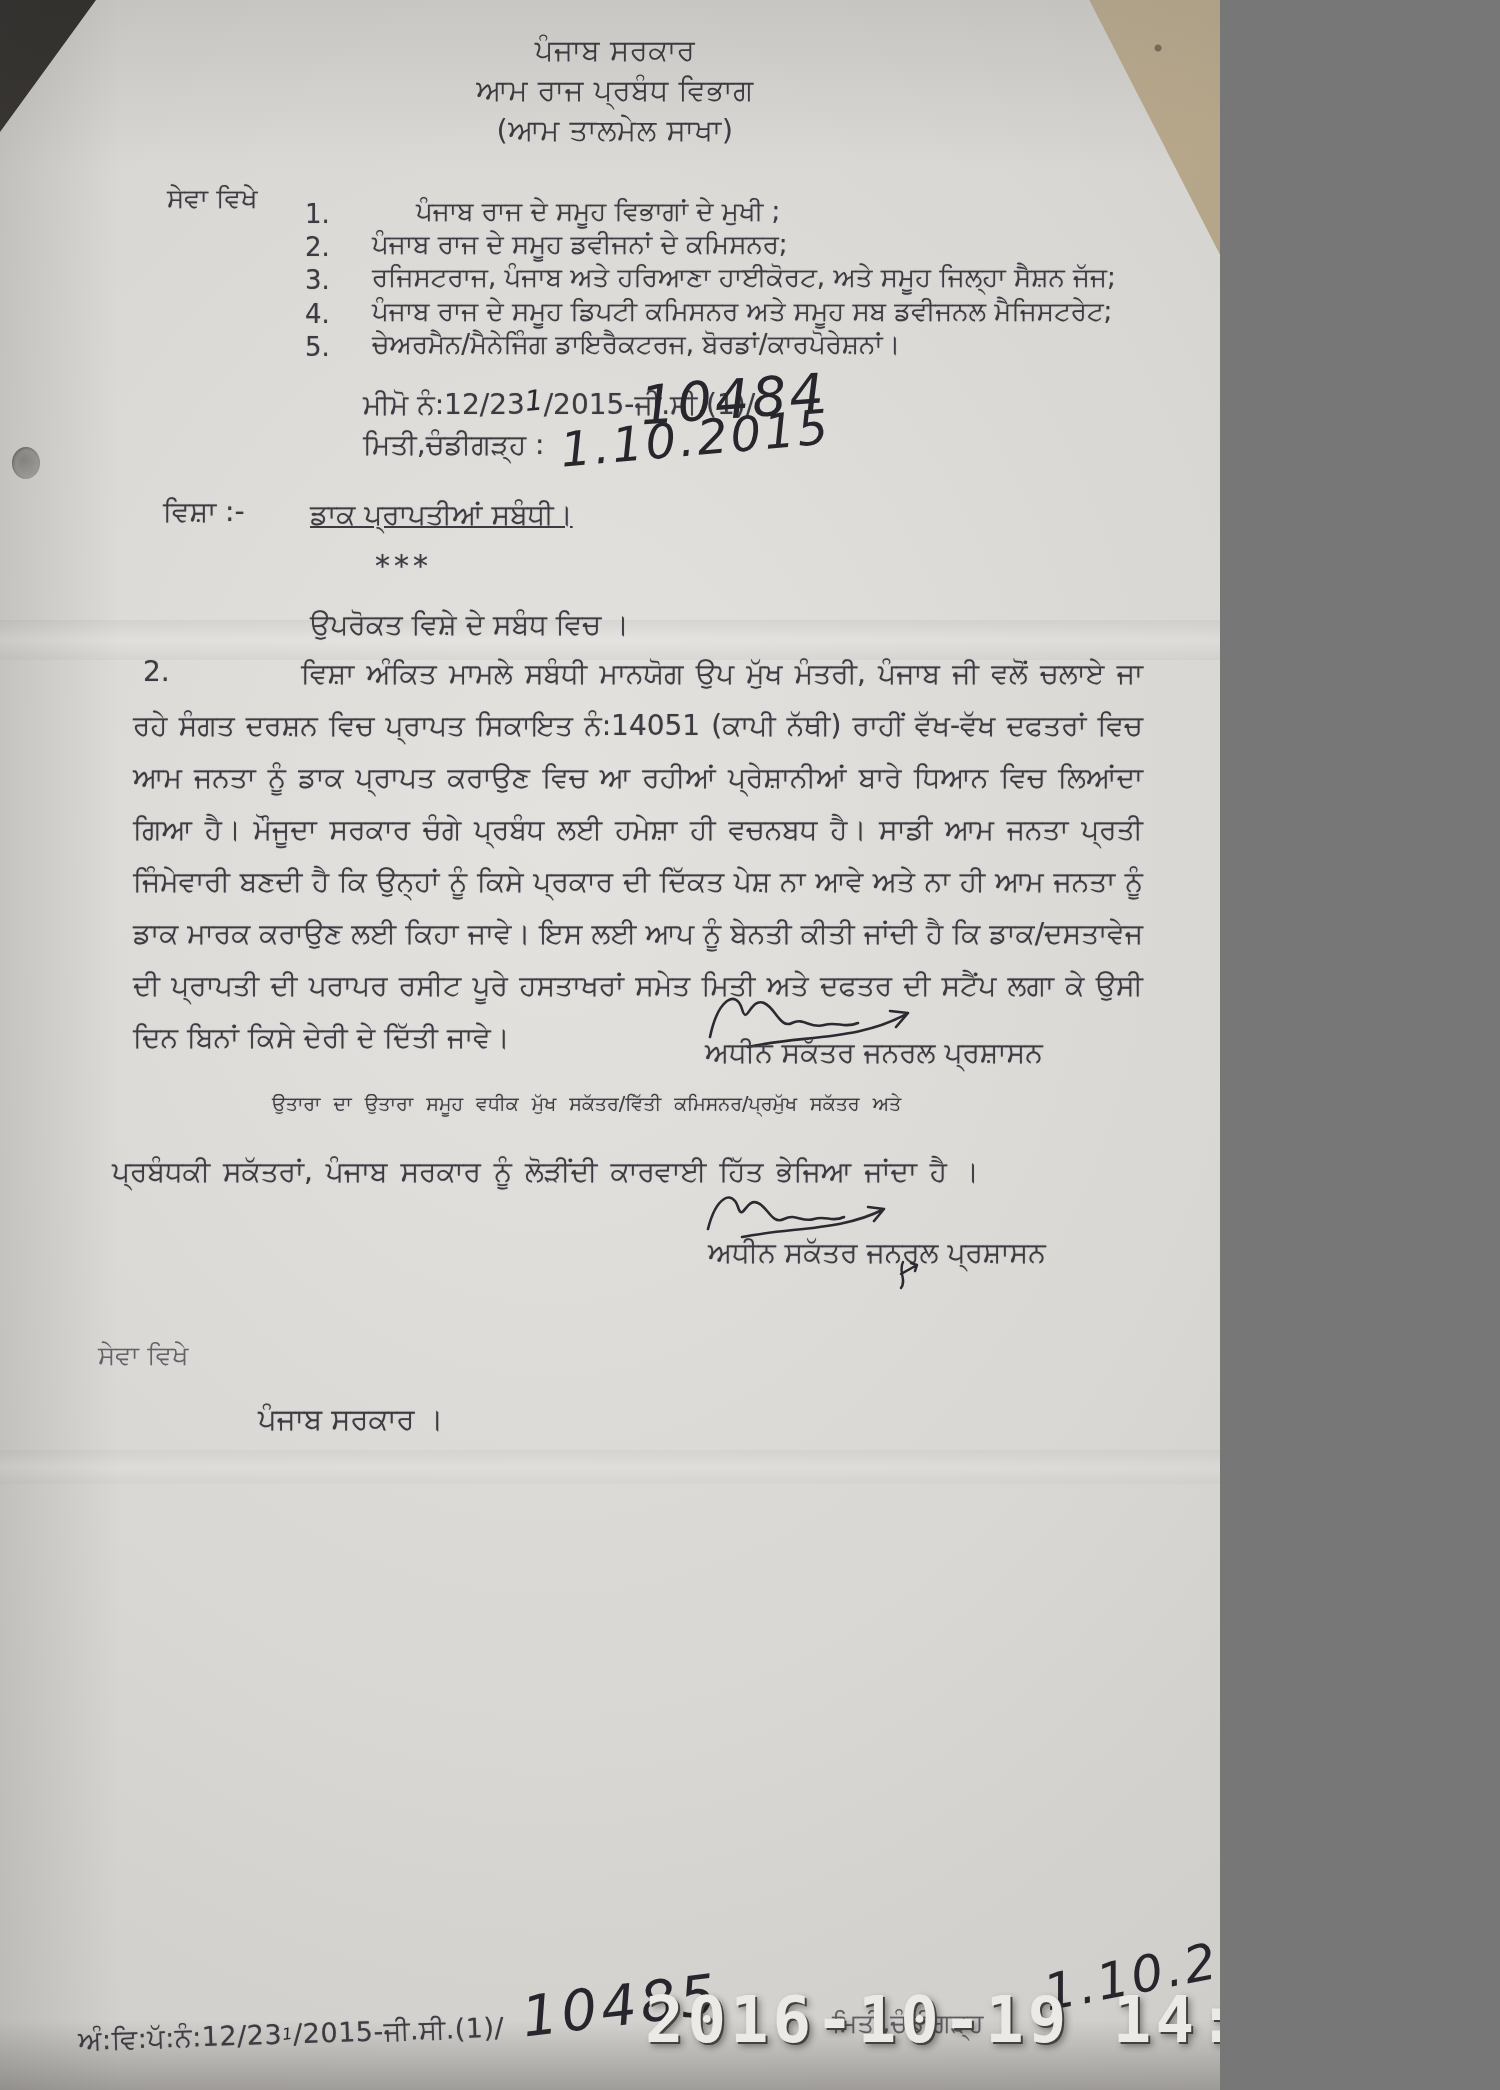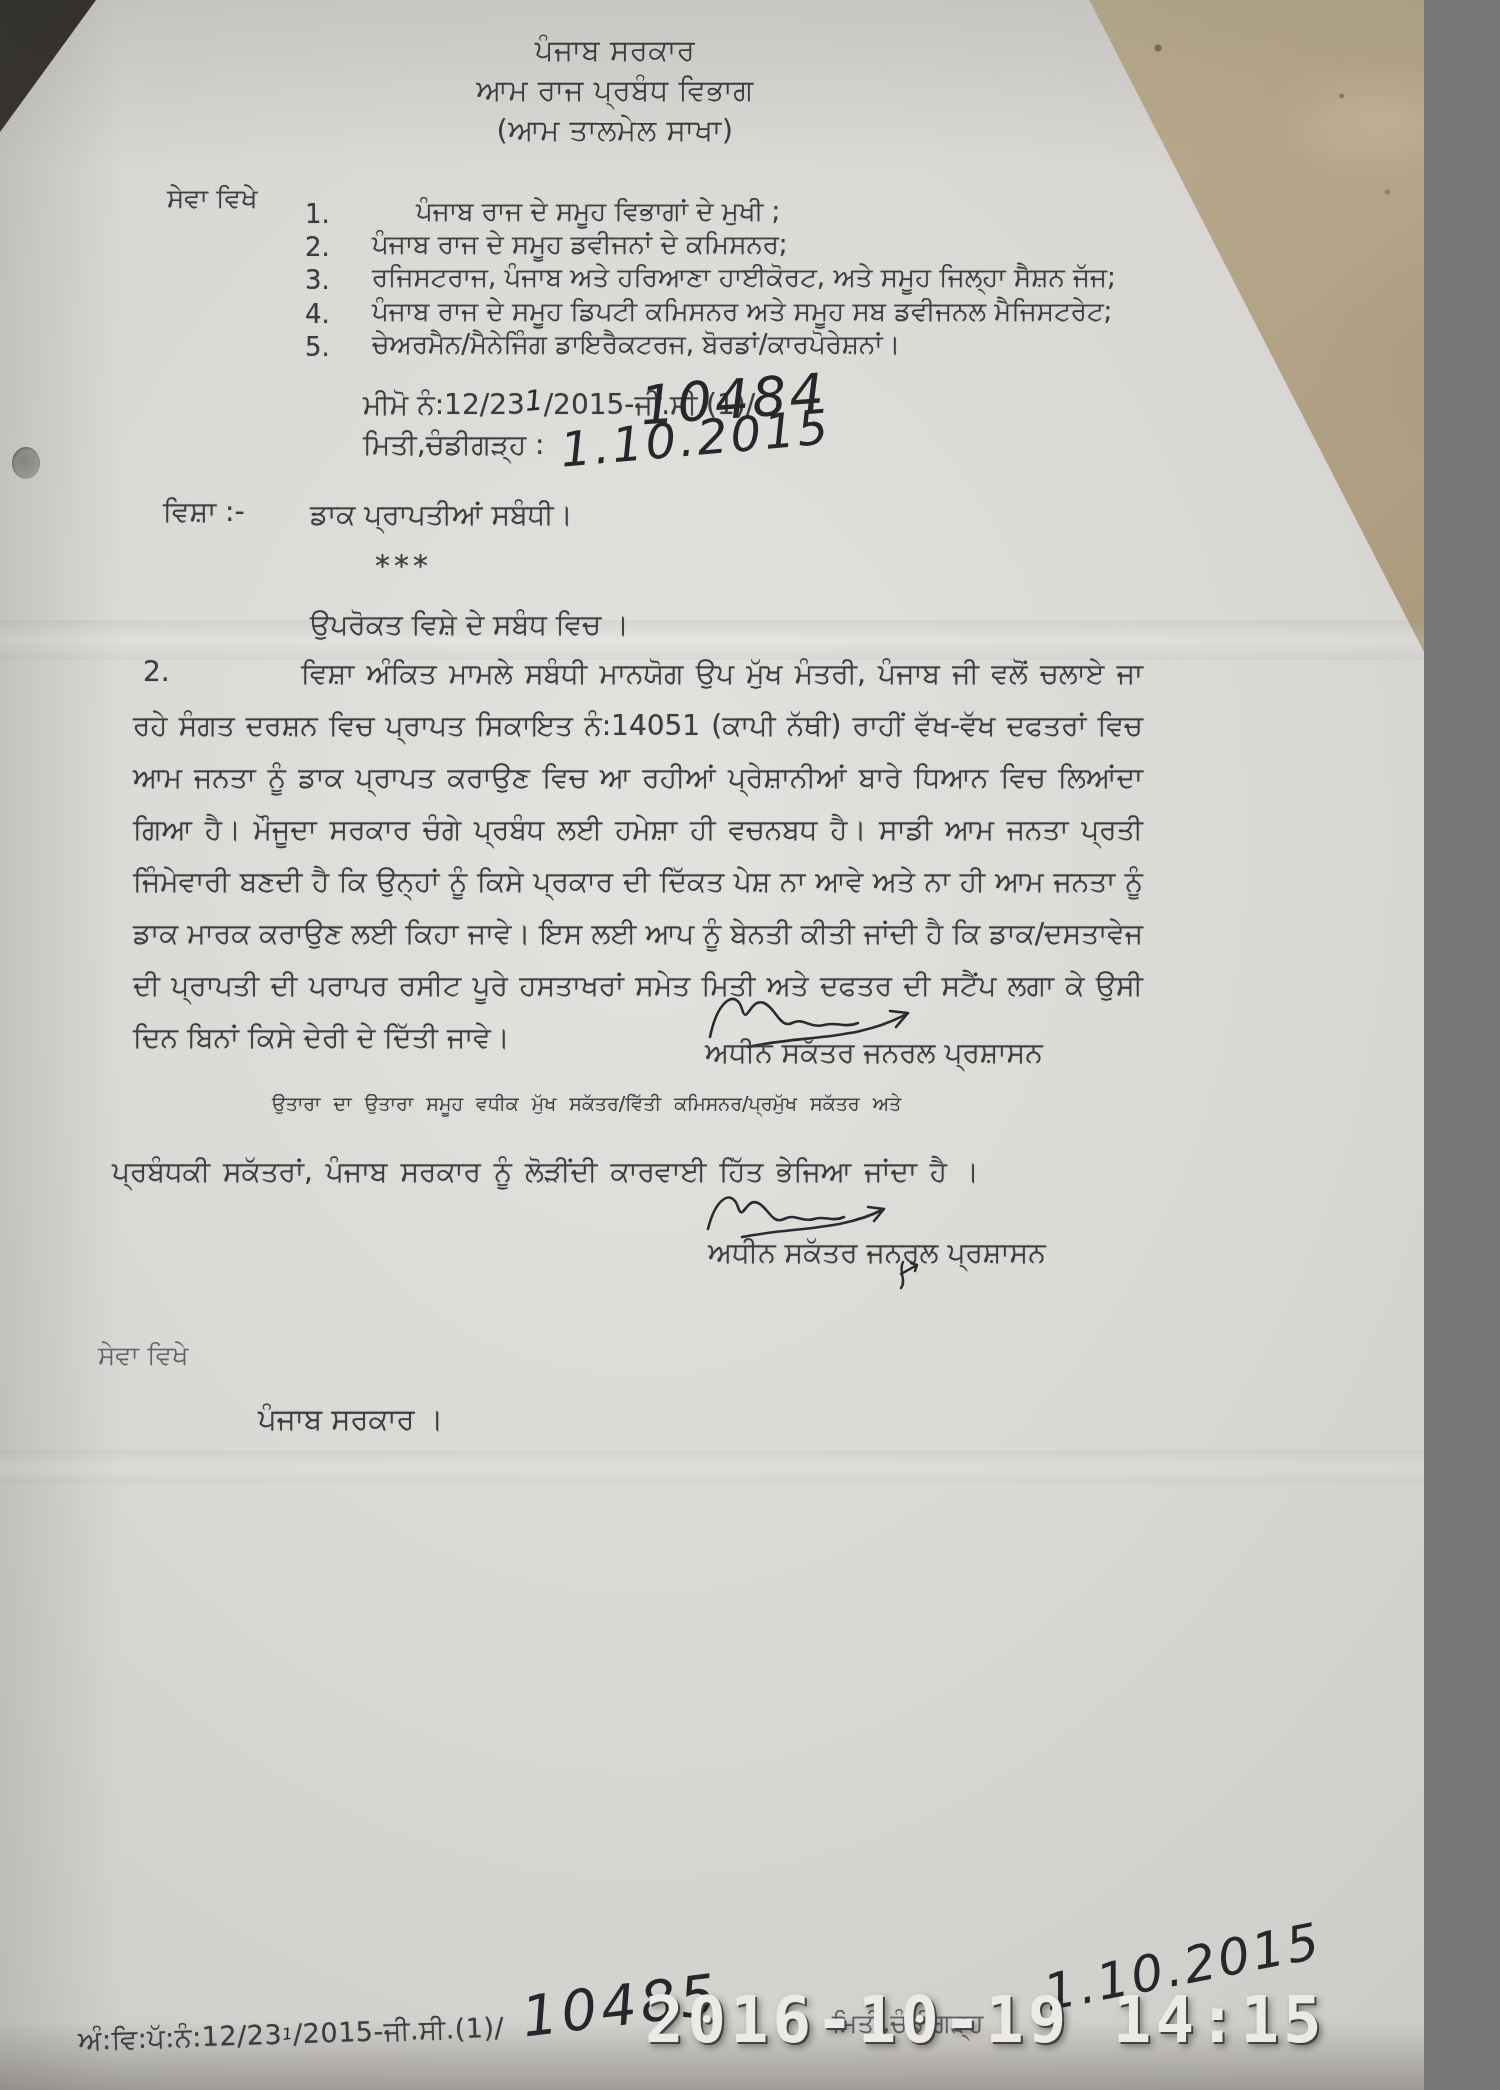--- a/index.html
+++ b/index.html
@@ -1,17 +1,17 @@
 <!DOCTYPE html>
 <html><head>
 <meta charset="utf-8">
 <style>
   html,body{margin:0;padding:0;background:#777;}
   .page{
-    position:relative;width:1424px;height:2090px;overflow:hidden;
+    position:relative;width:1220px;height:2090px;overflow:hidden;
     background:
       radial-gradient(ellipse 1200px 1500px at 45% 40%, #e4e2df 0%, #dad8d5 55%, #cfcdca 100%);
     font-family:"DejaVu Sans",sans-serif;color:#3c3b41;
   }
   
   .shade-top{position:absolute;left:0;top:0;width:100%;height:170px;
     background:linear-gradient(180deg, rgba(120,118,115,.18), rgba(120,118,115,0));pointer-events:none;}
   .shade-left{position:absolute;left:0;top:0;width:120px;height:100%;
     background:linear-gradient(90deg, rgba(110,108,105,.20), rgba(110,108,105,0));pointer-events:none;}
   .shade-bottom{position:absolute;left:0;bottom:0;width:100%;height:70px;
@@ -120,21 +120,21 @@
     <div class="t list-num" style="left:305px;top:332px;">5.</div>
     <div class="t list-num" style="left:372px;top:329px;">ਚੇਅਰਮੈਨ/ਮੈਨੇਜਿੰਗ ਡਾਇਰੈਕਟਰਜ, ਬੋਰਡਾਂ/ਕਾਰਪੋਰੇਸ਼ਨਾਂ।</div>
   </div>
 
   <div class="t body-f" style="left:363px;top:388px;"><span>ਮੀਮੋ ਨੰ:12/23</span><span class="hw-inline">1</span><span>/2015-ਜੀ.ਸੀ.(1)/</span></div>
   <div class="hw" style="left:640px;top:368px;font-size:54px;transform:rotate(-4deg);">10484</div>
   <div class="t body-f" style="left:363px;top:428px;">ਮਿਤੀ,ਚੰਡੀਗੜ੍ਹ :</div>
   <div class="hw" style="left:560px;top:410px;font-size:48px;transform:rotate(-5deg);">1.10.2015</div>
 
   <div class="t body-f" style="left:163px;top:495px;">ਵਿਸ਼ਾ :-</div>
-  <div class="t body-f" style="left:310px;top:498px;">ਡਾਕ ਪ੍ਰਾਪਤੀਆਂ ਸਬੰਧੀ।</div>
+  <div class="t body-f" style="left:310px;top:498px;text-decoration:underline;">ਡਾਕ ਪ੍ਰਾਪਤੀਆਂ ਸਬੰਧੀ।</div>
   <div class="t" style="left:375px;top:548px;font-size:30px;letter-spacing:4px;">***</div>
 
   <div class="t body-f" style="left:310px;top:608px;">ਉਪਰੋਕਤ ਵਿਸ਼ੇ ਦੇ ਸਬੰਧ ਵਿਚ ।</div>
 
   <div class="t body-f" style="left:143px;top:655px;">2.</div>
   <div class="para">ਵਿਸ਼ਾ ਅੰਕਿਤ ਮਾਮਲੇ ਸਬੰਧੀ ਮਾਨਯੋਗ ਉਪ ਮੁੱਖ ਮੰਤਰੀ, ਪੰਜਾਬ ਜੀ ਵਲੋਂ ਚਲਾਏ ਜਾ ਰਹੇ ਸੰਗਤ ਦਰਸ਼ਨ ਵਿਚ ਪ੍ਰਾਪਤ ਸਿਕਾਇਤ ਨੰ:14051 (ਕਾਪੀ ਨੱਥੀ) ਰਾਹੀਂ ਵੱਖ-ਵੱਖ ਦਫਤਰਾਂ ਵਿਚ ਆਮ ਜਨਤਾ ਨੂੰ ਡਾਕ ਪ੍ਰਾਪਤ ਕਰਾਉਣ ਵਿਚ ਆ ਰਹੀਆਂ ਪ੍ਰੇਸ਼ਾਨੀਆਂ ਬਾਰੇ ਧਿਆਨ ਵਿਚ ਲਿਆਂਦਾ ਗਿਆ ਹੈ। ਮੌਜੂਦਾ ਸਰਕਾਰ ਚੰਗੇ ਪ੍ਰਬੰਧ ਲਈ ਹਮੇਸ਼ਾ ਹੀ ਵਚਨਬਧ ਹੈ। ਸਾਡੀ ਆਮ ਜਨਤਾ ਪ੍ਰਤੀ ਜਿੰਮੇਵਾਰੀ ਬਣਦੀ ਹੈ ਕਿ ਉਨ੍ਹਾਂ ਨੂੰ ਕਿਸੇ ਪ੍ਰਕਾਰ ਦੀ ਦਿੱਕਤ ਪੇਸ਼ ਨਾ ਆਵੇ ਅਤੇ ਨਾ ਹੀ ਆਮ ਜਨਤਾ ਨੂੰ ਡਾਕ ਮਾਰਕ ਕਰਾਉਣ ਲਈ ਕਿਹਾ ਜਾਵੇ। ਇਸ ਲਈ ਆਪ ਨੂੰ ਬੇਨਤੀ ਕੀਤੀ ਜਾਂਦੀ ਹੈ ਕਿ ਡਾਕ/ਦਸਤਾਵੇਜ ਦੀ ਪ੍ਰਾਪਤੀ ਦੀ ਪਰਾਪਰ ਰਸੀਟ ਪੂਰੇ ਹਸਤਾਖਰਾਂ ਸਮੇਤ ਮਿਤੀ ਅਤੇ ਦਫਤਰ ਦੀ ਸਟੈਂਪ ਲਗਾ ਕੇ ਉਸੀ ਦਿਨ ਬਿਨਾਂ ਕਿਸੇ ਦੇਰੀ ਦੇ ਦਿੱਤੀ ਜਾਵੇ।</div>
 
   <svg class="sig-svg" style="left:690px;top:983px;" width="240" height="78" viewBox="0 0 240 78">
     <path d="M20,54 C28,16 46,6 52,26 C57,44 60,14 74,20 C86,25 90,46 102,40 C114,34 120,46 134,42 C148,38 154,46 168,40"></path>
     <path d="M58,64 C112,52 170,58 218,30 L206,44 M218,30 L200,28"></path>

